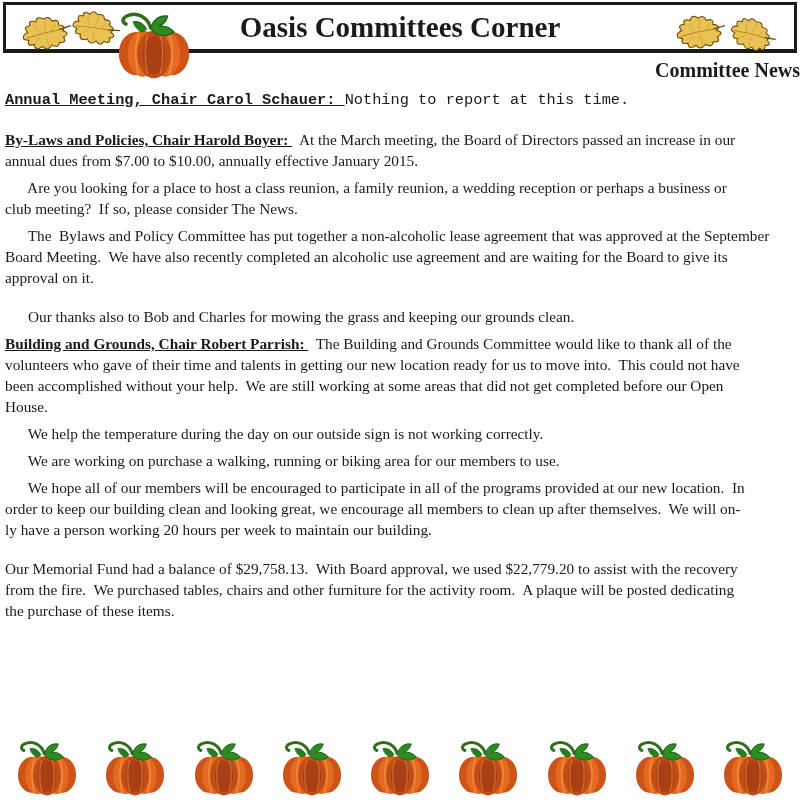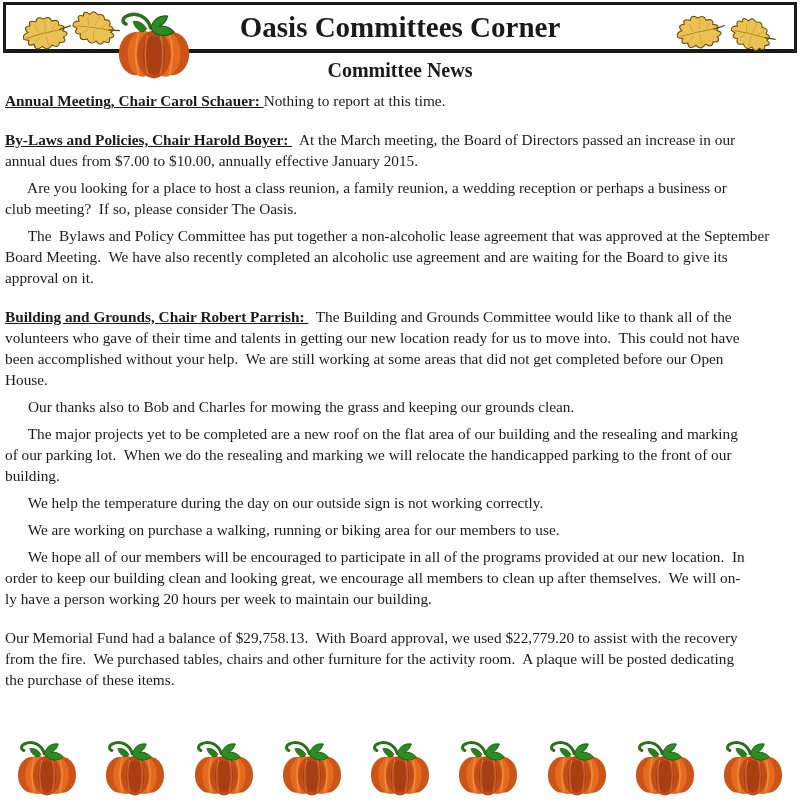--- a/index.html
+++ b/index.html
@@ -25,28 +25,28 @@
   .decor { position: absolute; top: 0; }
   .decor svg { display: block; }
   .hdr-leaf-1 { left: 14px;  top: 9px;  width: 54px; height: 38px; transform: rotate(-8deg); }
   .hdr-leaf-2 { left: 64px;  top: 5px;  width: 52px; height: 37px; transform: rotate(14deg); }
   .hdr-pumpkin { left: 108px; top: 2px; width: 80px; height: 74px; z-index: 2; }
   .hdr-leaf-3 { right: 66px; top: 8px;  width: 54px; height: 38px; transform: rotate(-6deg); }
   .hdr-leaf-4 { right: 16px; top: 12px; width: 50px; height: 36px; transform: rotate(20deg); }
 
   
   .subtitle {
-    margin: 6px 0 4px; text-align: center;
+    margin: 6px 0 4px; text-align: right;
     font-size: 20px; font-weight: bold;
   }
 
   
   .content { padding: 0 5px; font-size: 15.3px; line-height: 21px; }
   .section { margin-top: 18px; }
-  .section:first-child { margin-top: 8px; }
+  .section:first-child { margin-top: 8px; font-family: Liberation Mono, monospace; }
   .para { margin: 0 0 6px 0; white-space: pre; overflow: hidden; }
   .sec-heading { font-weight: bold; text-decoration: underline; }
 
   
   .pumpkin-row {
     position: absolute; left: 0; right: 0; bottom: 4px;
     display: flex; justify-content: space-between;
     padding: 0 14px;
   }
   .pumpkin-row svg { width: 66px; height: 62px; display: block; }
@@ -113,34 +113,31 @@
 <h2 class="subtitle">Committee News</h2>
 
 <div class="content">
     <div class="section">
       <p class="para"><span class="sec-heading">Annual Meeting, Chair Carol Schauer: </span><span>Nothing to report at this time.</span></p>
     </div>
     <div class="section">
       <p class="para"><span class="sec-heading">By-Laws and Policies, Chair Harold Boyer: </span><span>  At the March meeting, the Board of Directors passed an increase in our
 annual dues from $7.00 to $10.00, annually effective January 2015.</span></p>
       <p class="para">      Are you looking for a place to host a class reunion, a family reunion, a wedding reception or perhaps a business or
-club meeting?  If so, please consider The Oasis.</p>
+club meeting?  If so, please consider The News.</p>
       <p class="para">      The  Bylaws and Policy Committee has put together a non-alcoholic lease agreement that was approved at the September
 Board Meeting.  We have also recently completed an alcoholic use agreement and are waiting for the Board to give its
 approval on it.</p>
     </div>
     <div class="section">
+      <p class="para">      Our thanks also to Bob and Charles for mowing the grass and keeping our grounds clean.</p>
       <p class="para"><span class="sec-heading">Building and Grounds, Chair Robert Parrish: </span><span>  The Building and Grounds Committee would like to thank all of the
 volunteers who gave of their time and talents in getting our new location ready for us to move into.  This could not have
 been accomplished without your help.  We are still working at some areas that did not get completed before our Open
 House.</span></p>
-      <p class="para">      Our thanks also to Bob and Charles for mowing the grass and keeping our grounds clean.</p>
-      <p class="para">      The major projects yet to be completed are a new roof on the flat area of our building and the resealing and marking
-of our parking lot.  When we do the resealing and marking we will relocate the handicapped parking to the front of our
-building.</p>
       <p class="para">      We help the temperature during the day on our outside sign is not working correctly.</p>
       <p class="para">      We are working on purchase a walking, running or biking area for our members to use.</p>
       <p class="para">      We hope all of our members will be encouraged to participate in all of the programs provided at our new location.  In
 order to keep our building clean and looking great, we encourage all members to clean up after themselves.  We will on-
 ly have a person working 20 hours per week to maintain our building.</p>
     </div>
     <div class="section">
       <p class="para">Our Memorial Fund had a balance of $29,758.13.  With Board approval, we used $22,779.20 to assist with the recovery
 from the fire.  We purchased tables, chairs and other furniture for the activity room.  A plaque will be posted dedicating
 the purchase of these items.</p>

